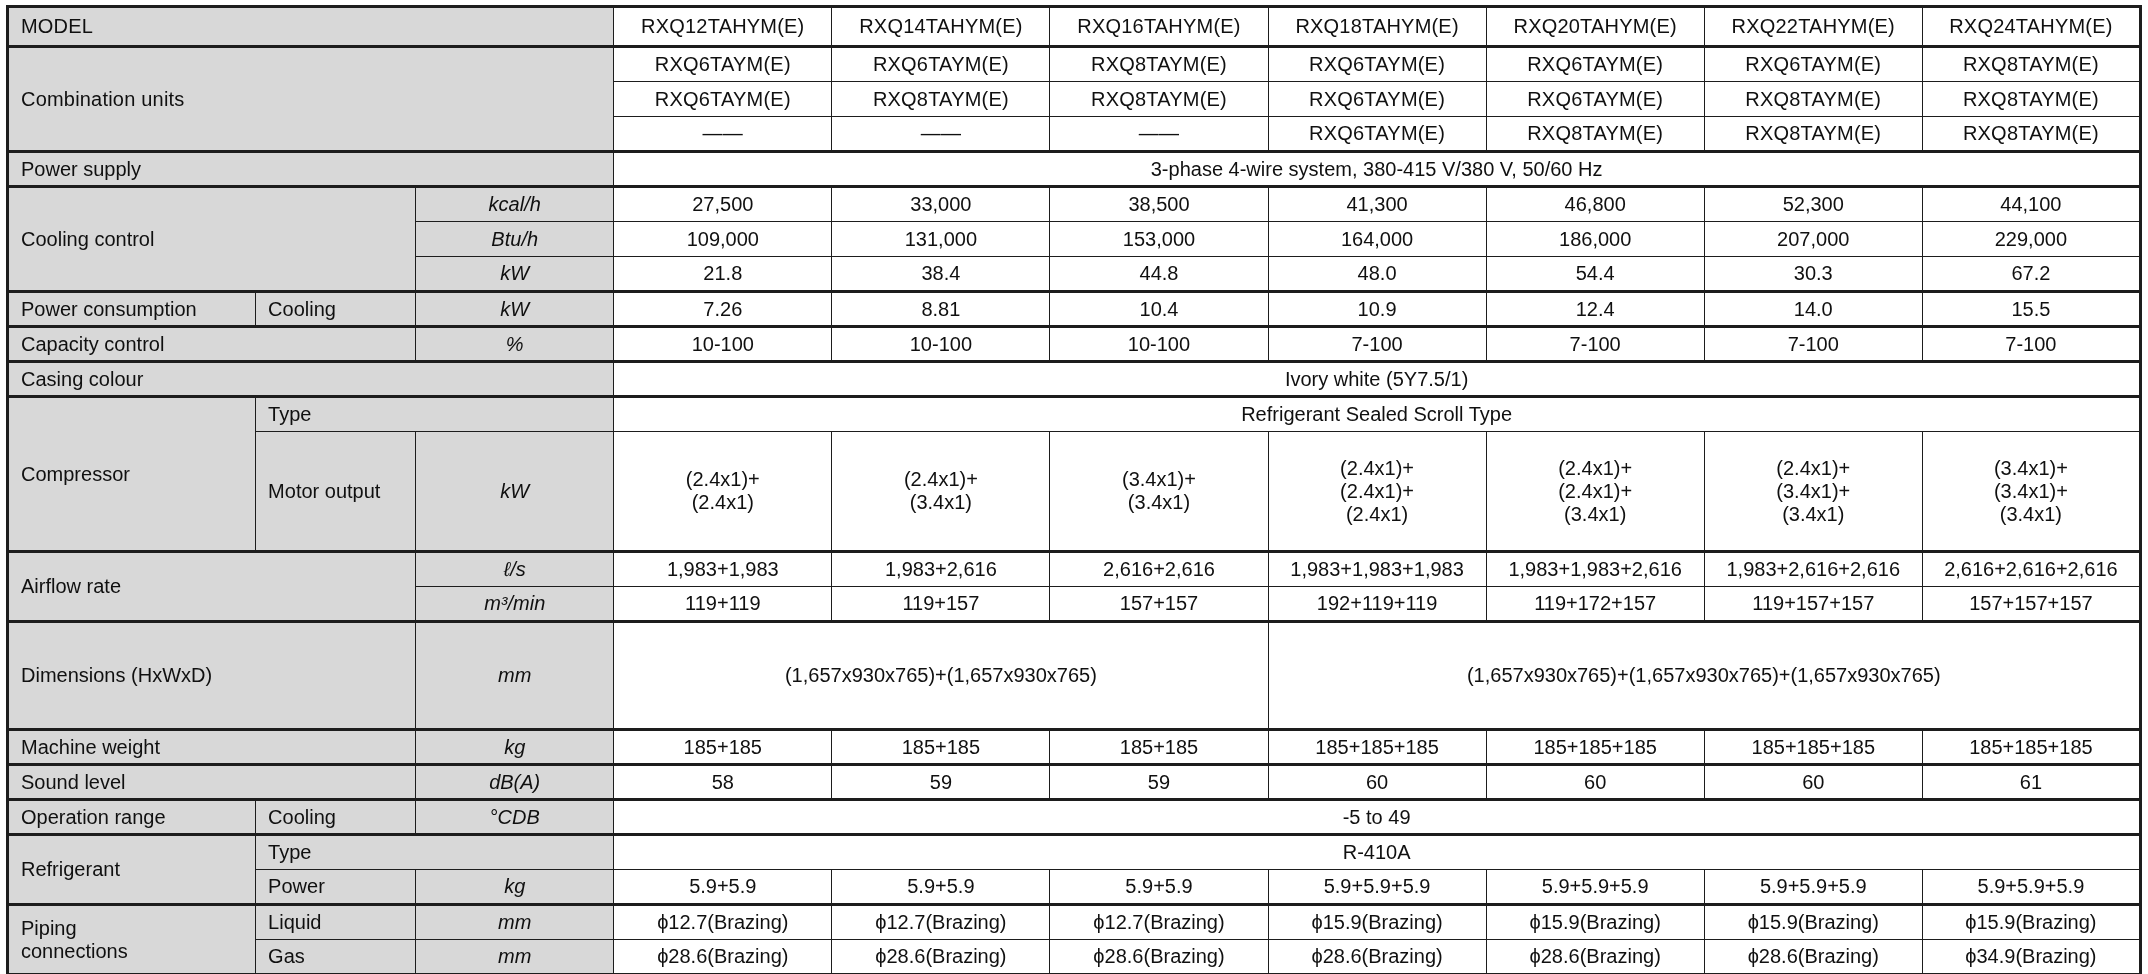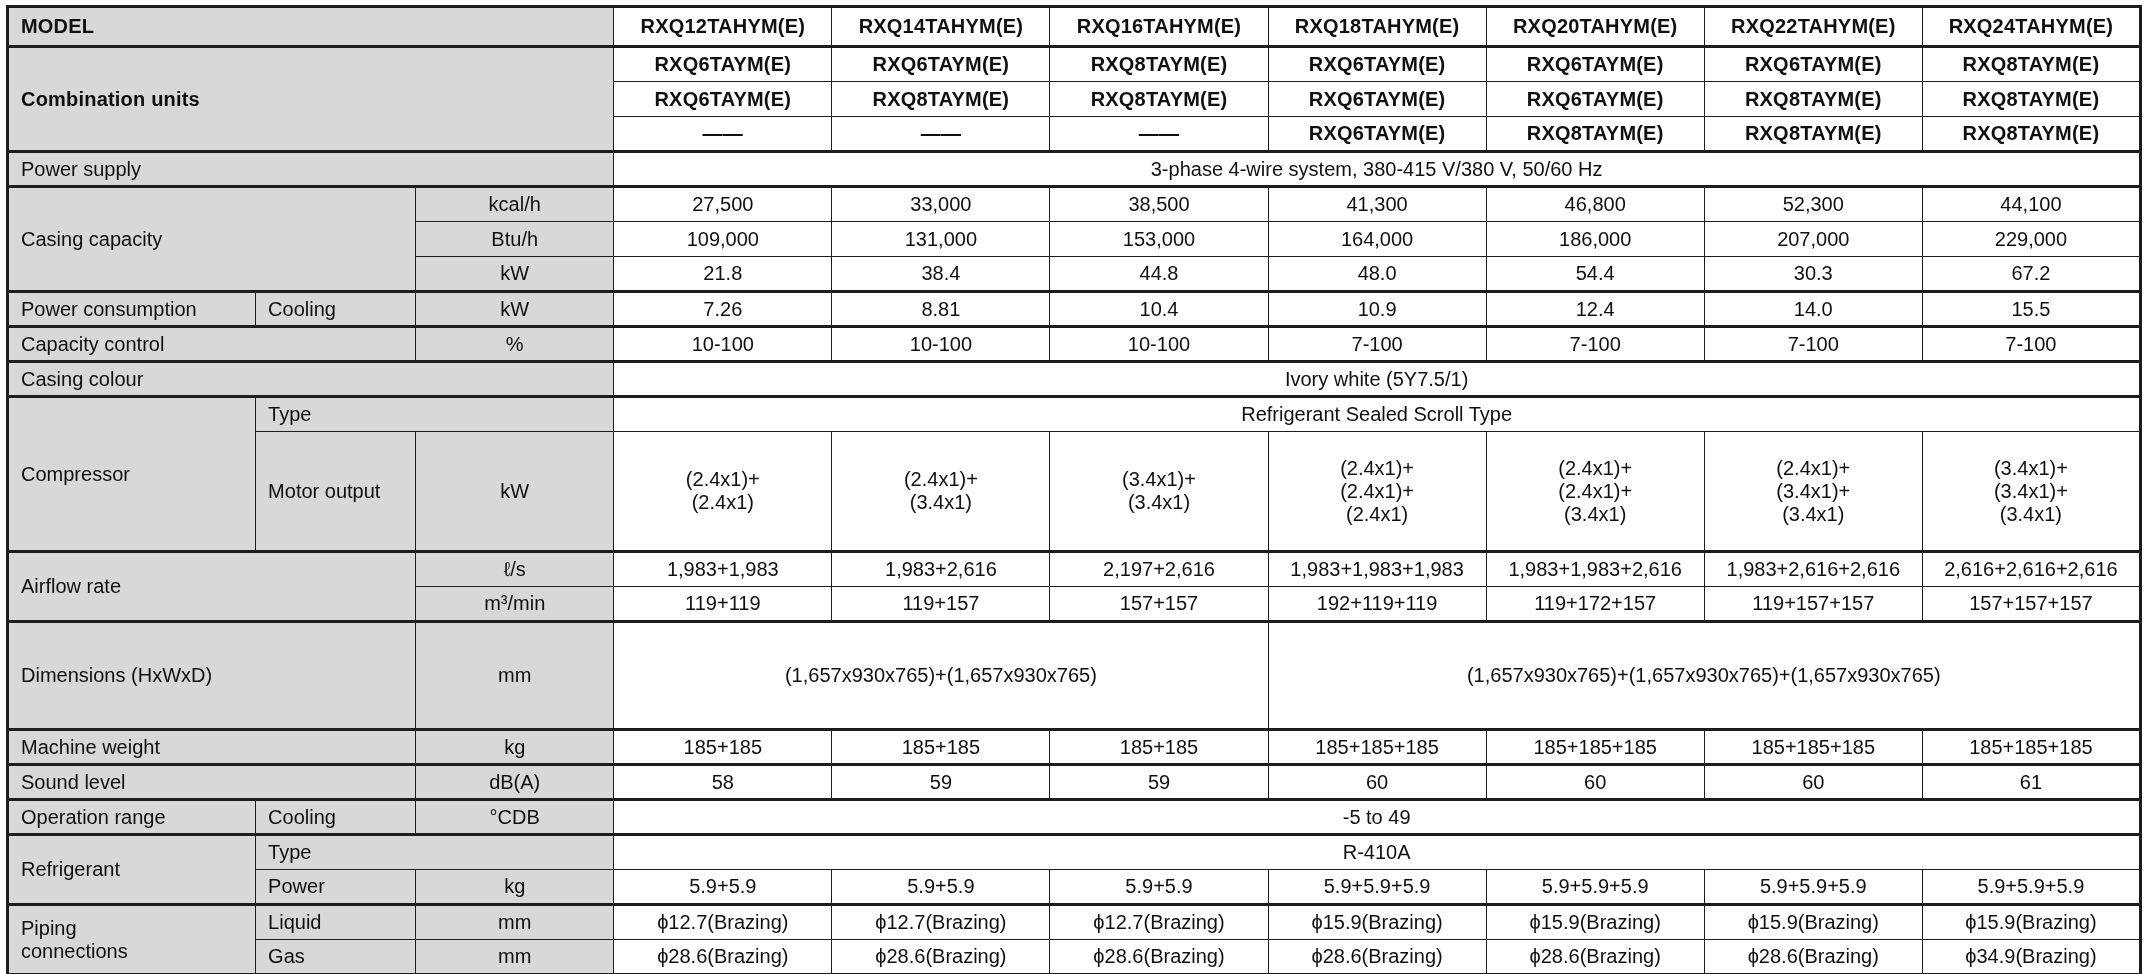--- a/index.html
+++ b/index.html
@@ -15,22 +15,22 @@
   col.c3{width:198px}
   col.cd{width:218px}
   td{border:1.5px solid var(--border);font-size:20px;line-height:1.15;
      text-align:center;vertical-align:middle;padding:2px 5px;overflow:hidden;
      background:var(--cell_bg);}
   tr{height:35px;}
   tr.h40{height:40px;}
   tr.h120{height:120px;}
   tr.h108{height:108px;}
   td.lbl{background:var(--header_bg);text-align:left;padding-left:12px;}
-  td.unit{background:var(--header_bg);}
-  .b{font-weight:bold;letter-spacing:.2px;}
+  td.unit{background:var(--header_bg);font-style:italic;}
+  .b{font-weight:normal;letter-spacing:.2px;}
   .ml{white-space:pre-line;}
   tr.sec td{border-top:3px solid var(--border);}
 </style>
 </head>
 <body>
 
 <table class="spec">
   <colgroup>
     <col class="c1">
       <col class="c2">
@@ -84,21 +84,21 @@
     <td class="b">RXQ8TAYM(E)</td>
     <td class="b">RXQ8TAYM(E)</td>
   </tr>
 
   <tr class="sec">
     <td class="lbl" colspan="3">Power supply</td>
     <td colspan="7">3-phase 4-wire system, 380-415 V/380 V, 50/60 Hz</td>
   </tr>
 
   <tr class="sec">
-    <td class="lbl" colspan="2" rowspan="3">Casing capacity</td>
+    <td class="lbl" colspan="2" rowspan="3">Cooling control</td>
     <td class="unit">kcal/h</td>
     <td>27,500</td>
     <td>33,000</td>
     <td>38,500</td>
     <td>41,300</td>
     <td>46,800</td>
     <td>52,300</td>
     <td>44,100</td>
   </tr>
   <tr>
@@ -178,21 +178,21 @@
     <td class="ml">(3.4x1)+
 (3.4x1)+
 (3.4x1)</td>
   </tr>
 
   <tr class="sec">
     <td class="lbl" colspan="2" rowspan="2">Airflow rate</td>
     <td class="unit">ℓ/s</td>
     <td>1,983+1,983</td>
     <td>1,983+2,616</td>
-    <td>2,197+2,616</td>
+    <td>2,616+2,616</td>
     <td>1,983+1,983+1,983</td>
     <td>1,983+1,983+2,616</td>
     <td>1,983+2,616+2,616</td>
     <td>2,616+2,616+2,616</td>
   </tr>
   <tr>
     <td class="unit">m³/min</td>
     <td>119+119</td>
     <td>119+157</td>
     <td>157+157</td>

